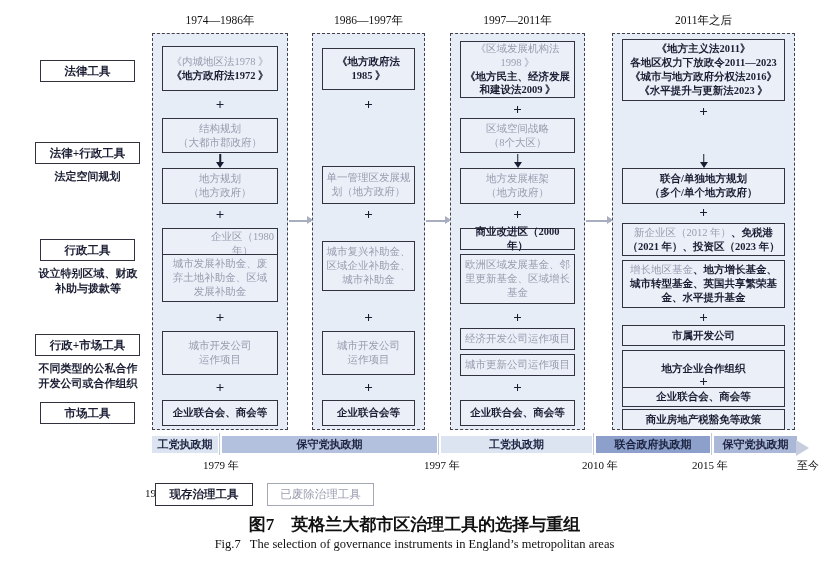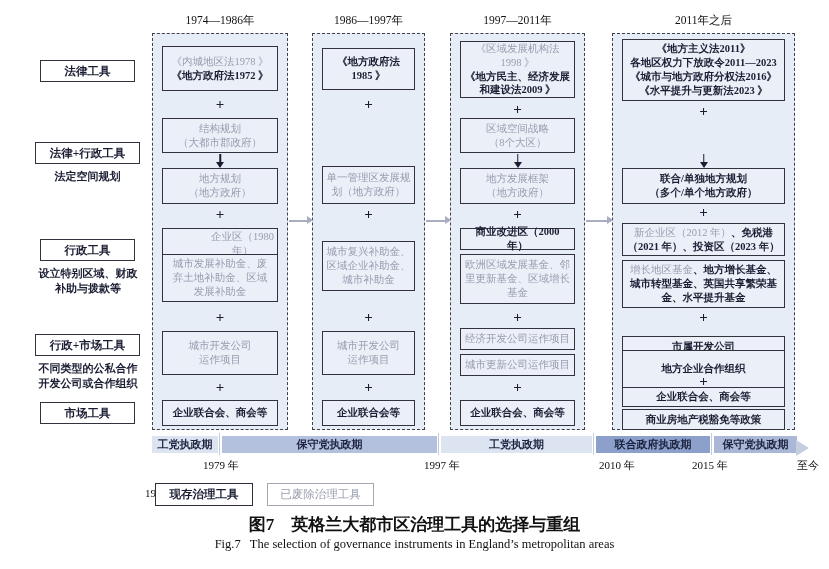--- a/index.html
+++ b/index.html
@@ -139,21 +139,21 @@
     <div class="box ex" style="top:134px;height:36px;">联合/单独地方规划
 （多个/单个地方政府）</div>
     <div class="plus" style="top:172px;">+</div>
     <div class="box" style="top:189px;height:33px;">
       <span><span class="ab">新企业区（2012 年）</span><span class="ex">、免税港（2021 年）、投资区（2023 年）</span></span>
     </div>
     <div class="box" style="top:226px;height:48px;">
       <span><span class="ab">增长地区基金</span><span class="ex">、地方增长基金、城市转型基金、英国共享繁荣基金、水平提升基金</span></span>
     </div>
     <div class="plus" style="top:277px;">+</div>
-    <div class="box ex" style="top:302px;height:21px;">市属开发公司</div>
+    <div class="box ex" style="top:291px;height:21px;">市属开发公司</div>
     <div class="box ex" style="top:316px;height:38px;">地方企业合作组织</div>
     <div class="plus" style="top:341px;">+</div>
     <div class="box ex" style="top:353px;height:20px;">企业联合会、商会等</div>
     <div class="box ex" style="top:375px;height:21px;">商业房地产税豁免等政策</div>
   </div>
 
   <div class="harrow" style="left:289px;width:22px;"></div>
   <div class="harrow" style="left:426px;width:23px;"></div>
   <div class="harrow" style="left:586px;width:25px;"></div>
 
@@ -163,21 +163,21 @@
   <div class="tl-seg" style="left: 596px; width: 114px; background: rgb(140, 160, 203);">联合政府执政期</div>
   <div class="tl-seg" style="left: 714px; width: 83px; background: rgb(171, 183, 215);">保守党执政期</div>
   <div class="tick" style="left:219px;"></div>
   <div class="tick" style="left:438px;"></div>
   <div class="tick" style="left:593px;"></div>
   <div class="tick" style="left:711px;"></div>
   <div class="tl-arrow"></div>
   <span class="year" style="left: 145px; margin-top: 28px;">1974 年</span>
   <span class="year" style="left: 203px;">1979 年</span>
   <span class="year" style="left: 424px;">1997 年</span>
-  <span class="year" style="left: 582px; margin-left: 17px;">2010 年</span>
+  <span class="year" style="left: 582px;">2010 年</span>
   <span class="year" style="left: 692px;">2015 年</span>
   <span class="year" style="left: 797px;">至今</span>
 
   <div class="legend-box legend-ex">现存治理工具</div>
   <div class="legend-box legend-ab">已废除治理工具</div>
 
   <div class="cap-cn">图7　英格兰大都市区治理工具的选择与重组</div>
   <div class="cap-en">Fig.7   The selection of governance instruments in England’s metropolitan areas</div>
 
 </div>

